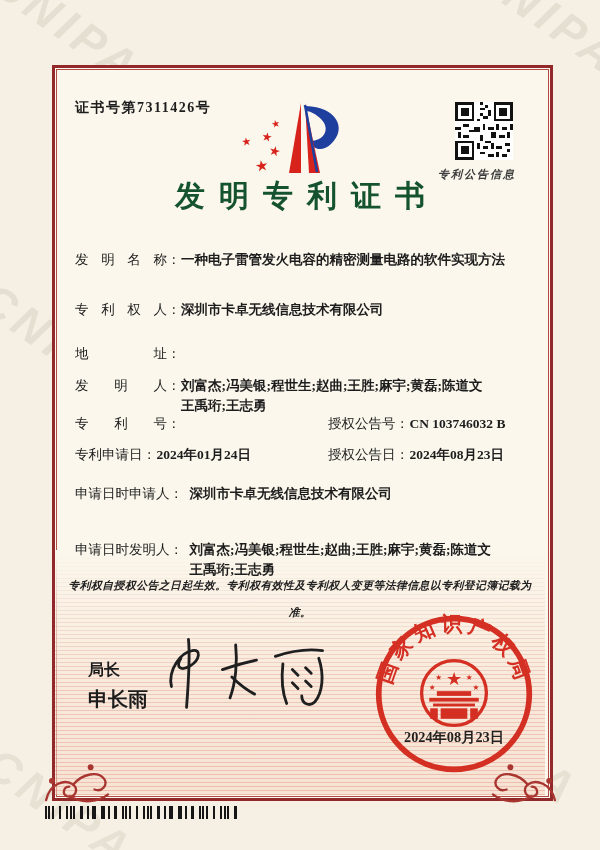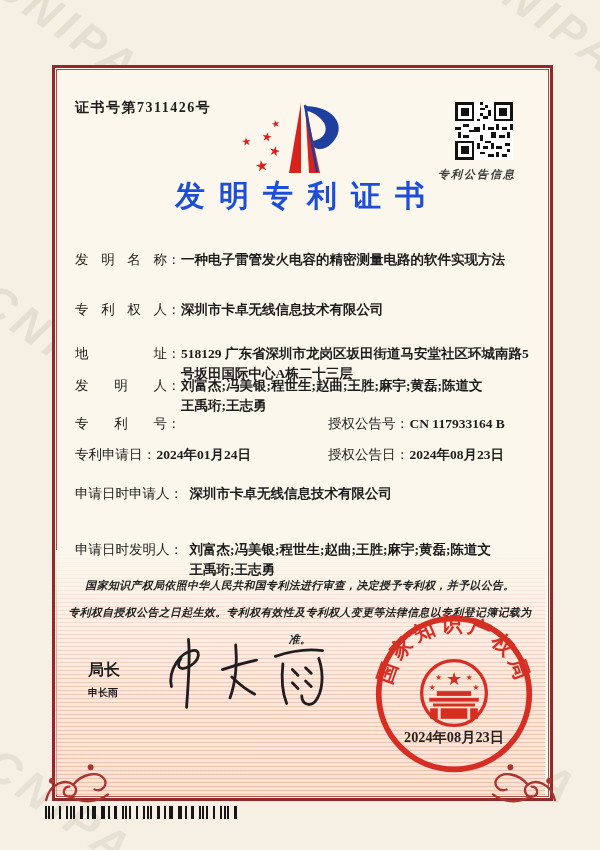--- a/index.html
+++ b/index.html
@@ -29,34 +29,34 @@
       repeating-linear-gradient(180deg, rgba(206,110,80,0.30) 0px, rgba(206,110,80,0.30) 1px, rgba(255,244,236,0) 1px, rgba(255,244,236,0) 4px),
       linear-gradient(180deg, rgba(248,226,212,0.45), rgba(245,213,196,0.6));
   }
   .abs{position:absolute; z-index:3;}
   .cert-no{left:75px; top:99px; font-size:14px; letter-spacing:1.5px; font-weight:600;}
   .logo{left:228px; top:96px;}
   .qr{left:455px; top:102px;}
   .qr-caption{left:438px; top:167px; width:96px; text-align:left; font-size:11px;
     font-style:italic; letter-spacing:2px; color:#3a3a3a; font-weight:700;}
   .title{left:0; top:176px; width:600px; text-align:center; font-size:30px; font-weight:700;
-    letter-spacing:14px; text-indent:14px; color:#1d4ed8;}
+    letter-spacing:14px; text-indent:14px; color:#14532d;}
   .row{left:75px; width:466px; display:flex; align-items:flex-start; font-size:13.5px; line-height:20px;}
   .jlbl{display:inline-block; width:92px; text-align:justify; text-align-last:justify; flex:none;}
   .nlbl{flex:none;}
   .colon{flex:none; width:14px;}
   .val{flex:1; font-weight:700;}
   .col2{position:absolute; left:253px; top:0; display:flex;}
   .r1{top:250px;} .r2{top:300px;} .r3{top:344px;} .r4{top:376px;}
   .r5{top:414px; position:absolute;align-items:flex-end;} .r6{top:445px; position:absolute;}
   .r7{top:484px;} .r8{top:540px;justify-content:space-between;}
   .legal{left:60px; top:572px; width:480px; text-align:center; font-style:italic;
     font-size:10.8px; line-height:27px; color:#222; font-weight:600; letter-spacing:0.5px;}
   .dir-title{left:88px; top:660px; font-size:16px; font-weight:700;}
-  .dir-name{left:88px; top:686px; font-size:10px; font-weight:700;}
+  .dir-name{left:88px; top:686px; font-size:20px; font-weight:700;}
   .sig{left:142px; top:628px;}
   .seal{left:373px; top:613px; opacity:0.95;}
   .footer{left:0; top:772px; width:600px; text-align:center; font-size:11px; letter-spacing:1px; color:#222;}
   .flourish{z-index:4;}
   .fl-left{left:40px; top:744px;}
   .fl-right{left:483px; top:744px; transform:scaleX(-1);}
   .barcode{
     left:45px; top:806px; width:192px; height:13px; z-index:3;
     background-image:
       repeating-linear-gradient(90deg, #161616 0 2px, transparent 2px 7px),
@@ -150,39 +150,38 @@
 
   <div class="abs row r2">
     <span class="jlbl">专利权人</span>
       <span class="colon">：</span>
     <span class="val">深圳市卡卓无线信息技术有限公司</span>
   </div>
 
   <div class="abs row r3" style="width:460px;">
     <span class="jlbl">地址</span>
       <span class="colon">：</span>
-    <span class="val" style="max-width:352px;">518129 广东省深圳市龙岗区坂田街道马安堂社区环城南路5号坂田国际中心A栋二十三层</span>
   </div>
 
   <div class="abs row r4">
     <span class="jlbl">发明人</span>
       <span class="colon">：</span>
     <span class="val">
       <div>刘富杰;冯美银;程世生;赵曲;王胜;麻宇;黄磊;陈道文</div>
       <div>王禹珩;王志勇</div>
     </span>
   </div>
 
   <div class="abs row r5">
     <span class="jlbl">专利号</span>
       <span class="colon">：</span>
     <span class="col2">
       <span class="nlbl">授权公告号</span>
         <span class="colon">：</span>
-      <span class="val">CN 117933164 B</span>
+      <span class="val">CN 103746032 B</span>
     </span>
   </div>
 
   <div class="abs row r6">
     <span class="nlbl">专利申请日</span>
       <span class="colon">：</span>
     <span class="val" style="flex:none;">2024年01月24日</span>
     <span class="col2">
       <span class="nlbl">授权公告日</span>
         <span class="colon">：</span>
@@ -199,21 +198,20 @@
   <div class="abs row r8">
     <span class="nlbl">申请日时发明人</span>
       <span class="colon">：</span>
     <span class="val" style="padding-left:6px;">
       <div>刘富杰;冯美银;程世生;赵曲;王胜;麻宇;黄磊;陈道文</div>
       <div>王禹珩;王志勇</div>
     </span>
   </div>
 
   <div class="abs legal">
-    <div>国家知识产权局依照中华人民共和国专利法进行审查，决定授予专利权，并予以公告。</div>
     <div>专利权自授权公告之日起生效。专利权有效性及专利权人变更等法律信息以专利登记簿记载为准。</div>
   </div>
 
   <div class="abs dir-title">局长</div>
   <div class="abs dir-name">申长雨</div>
 
   <svg class="abs sig" width="210" height="85" viewBox="0 0 220 90" fill="none" stroke="#1f1f1f" stroke-width="3" stroke-linecap="round">
     <path d="M30,62 C26,44 40,26 52,24 C62,22 60,34 50,40 C40,46 34,42 40,32"></path>
     <path d="M48,12 C50,30 48,58 46,84"></path>
     <path d="M98,18 C100,36 98,58 92,74"></path>

